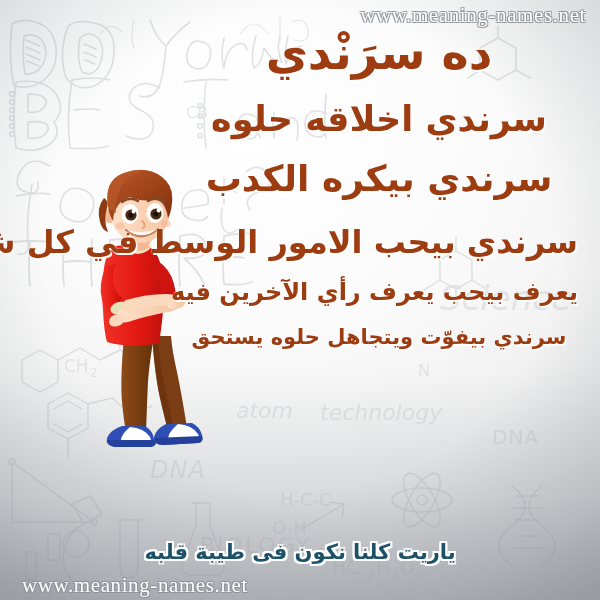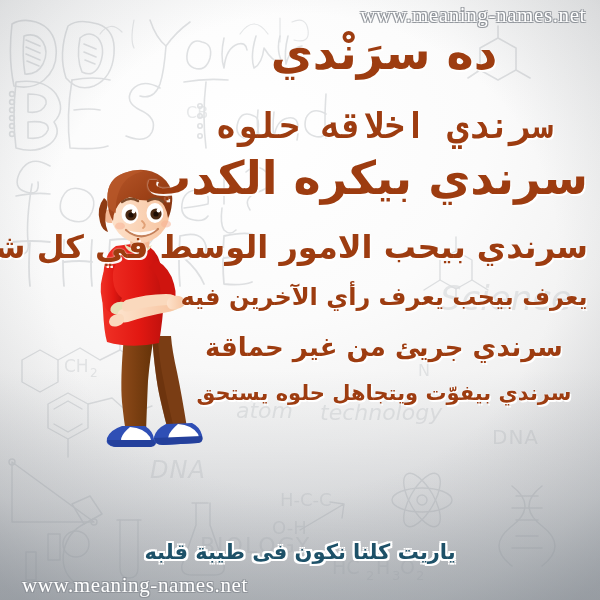--- a/index.html
+++ b/index.html
@@ -56,34 +56,34 @@
   #wm-bot   { bottom:2px; left:22px; }
 
   
   #textblock {
     position:absolute;
     top:0; right:0;
     width:420px;
     height:520px;
     direction:rtl;
     text-align:center;
-    padding-right:12px;
+    padding-right:22px;
     pointer-events:none;
   }
   .ar {
     font-family:"DejaVu Sans", sans-serif;
     color:#9d3c10;
     font-weight:700;
     white-space:nowrap;
     text-shadow: 1.5px 1.5px 0 rgba(255,255,255,.95), 0 0 2px rgba(255,255,255,.9);
     line-height:1.12;
   }
   #title        { font-size:46px; margin-top:28px; letter-spacing:0px; }
-  #line1        { font-size:35px; margin-top:30px;font-family:Liberation Mono, monospace; }
-  #line2        { font-size:46px; margin-top:4px;  }
+  #line1        { font-size:35px; margin-top:20px; }
+  #line2        { font-size:36px; margin-top:20px;  }
   #line3        { font-size:32px; margin-top:26px; }
   #line4        { font-size:24px; margin-top:18px; }
   #line5        { font-size:26px; margin-top:22px; }
   #line6        { font-size:21px; margin-top:20px; }
 
   #footer-line {
     position:absolute;
     left:0; right:0; bottom:36px;
     text-align:center;
     direction:rtl;
@@ -356,21 +356,20 @@
       <ellipse cx="88" cy="56" rx="5" ry="3.6" fill="#f7b296" opacity=".55"></ellipse>
     </svg>
   </div>
 
   <div id="textblock">
     <div class="ar" id="title">ده سرَنْدي</div>
     <div class="ar" id="line1">سرندي اخلاقه حلوه</div>
     <div class="ar" id="line2">سرندي بيكره الكدب</div>
     <div class="ar" id="line3">سرندي بيحب الامور الوسط في كل شئ</div>
     <div class="ar" id="line4">يعرف بيحب يعرف رأي الآخرين فيه</div>
-    <div class="ar" id="line5">سرندي جريئ من غير حماقة</div>
     <div class="ar" id="line6">سرندي بيفوّت ويتجاهل حلوه يستحق</div>
   </div>
 
   <div id="footer-line">ياريت كلنا نكون فى طيبة قلبه</div>
 
   <div class="watermark" id="wm-top">www.meaning-names.net</div>
   <div class="watermark" id="wm-bot">www.meaning-names.net</div>
 
 </div>
 

